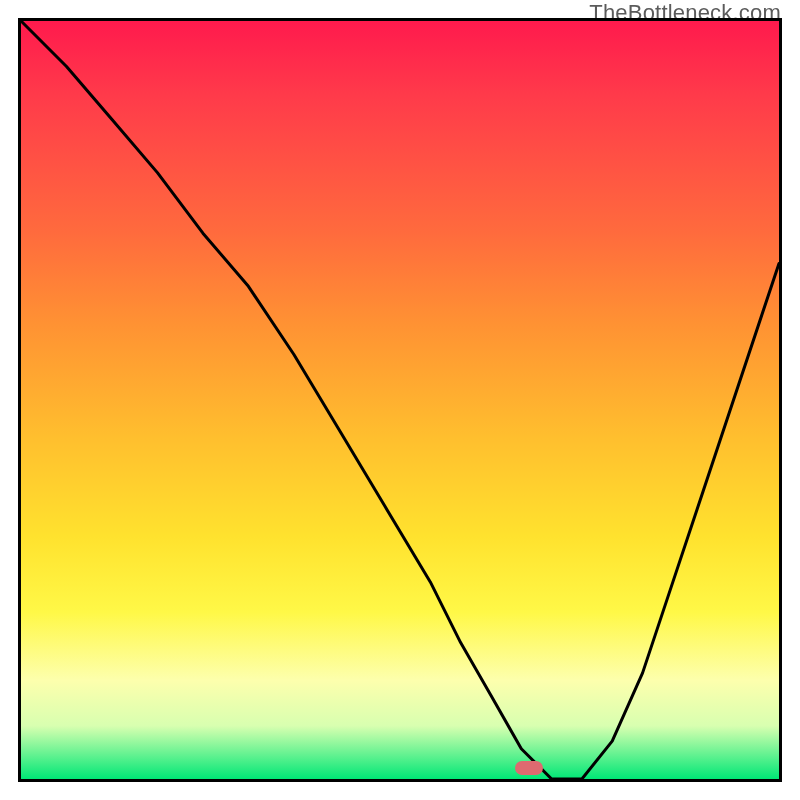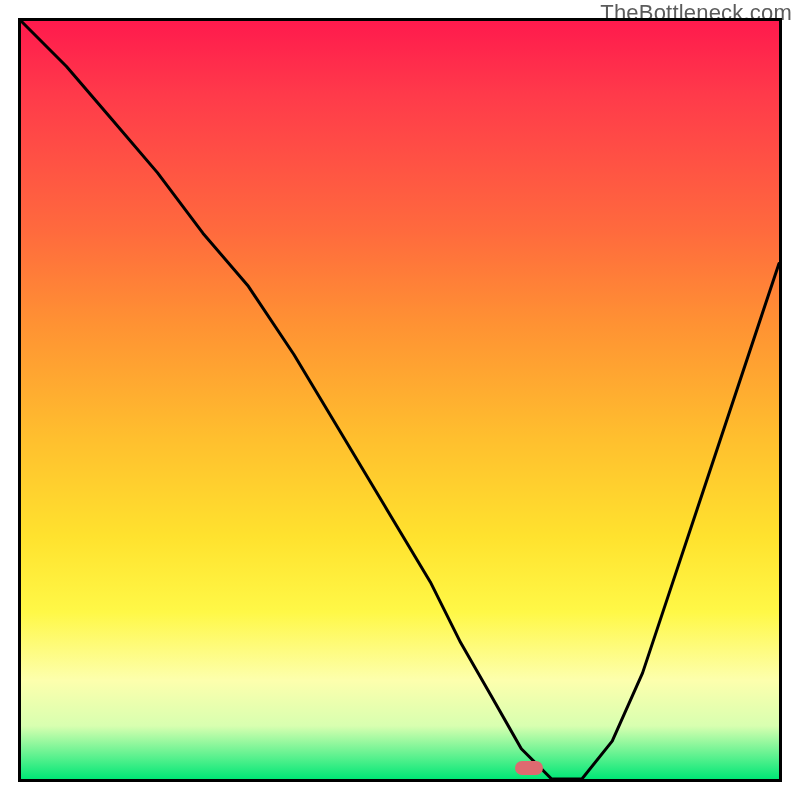--- a/index.html
+++ b/index.html
@@ -39,21 +39,21 @@
       #ffe22e 68%,
       #fff847 78%,
       #fdffad 87%,
       #d8ffb0 93%,
       #00e776 100%
     );
   }
   .watermark {
     position: absolute;
     top: 0px;
-    right: 8px;
+    right: 19px;
     font-size: 22px;
     font-weight: 500;
     color: #5b5b5b;
     letter-spacing: 0.2px;
     user-select: none;
   }
   svg.curve {
     position: absolute;
     inset: 0;
     width: 100%;

